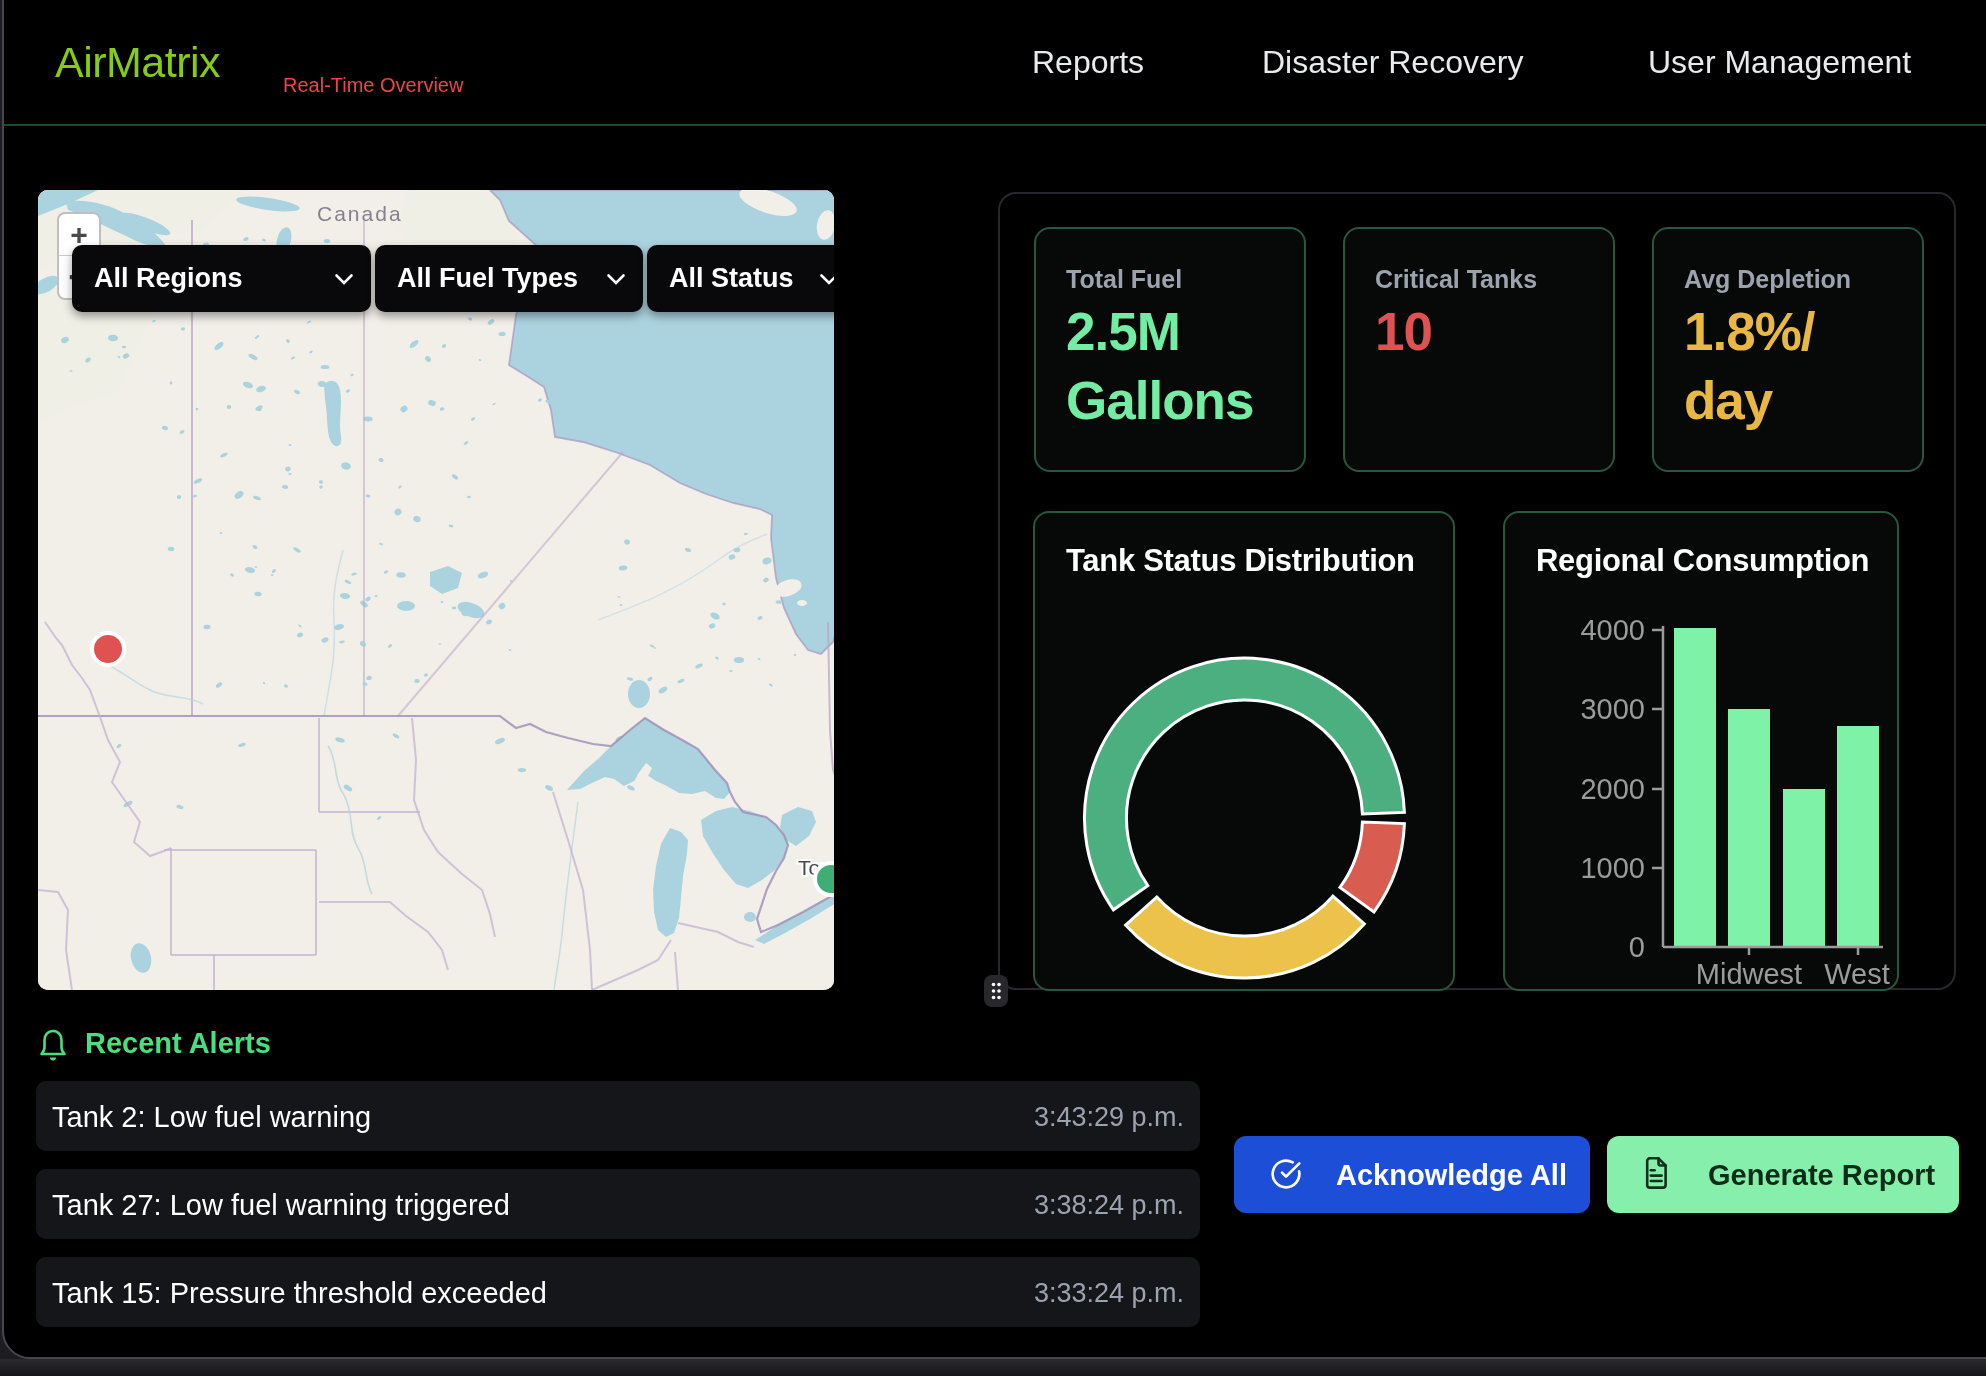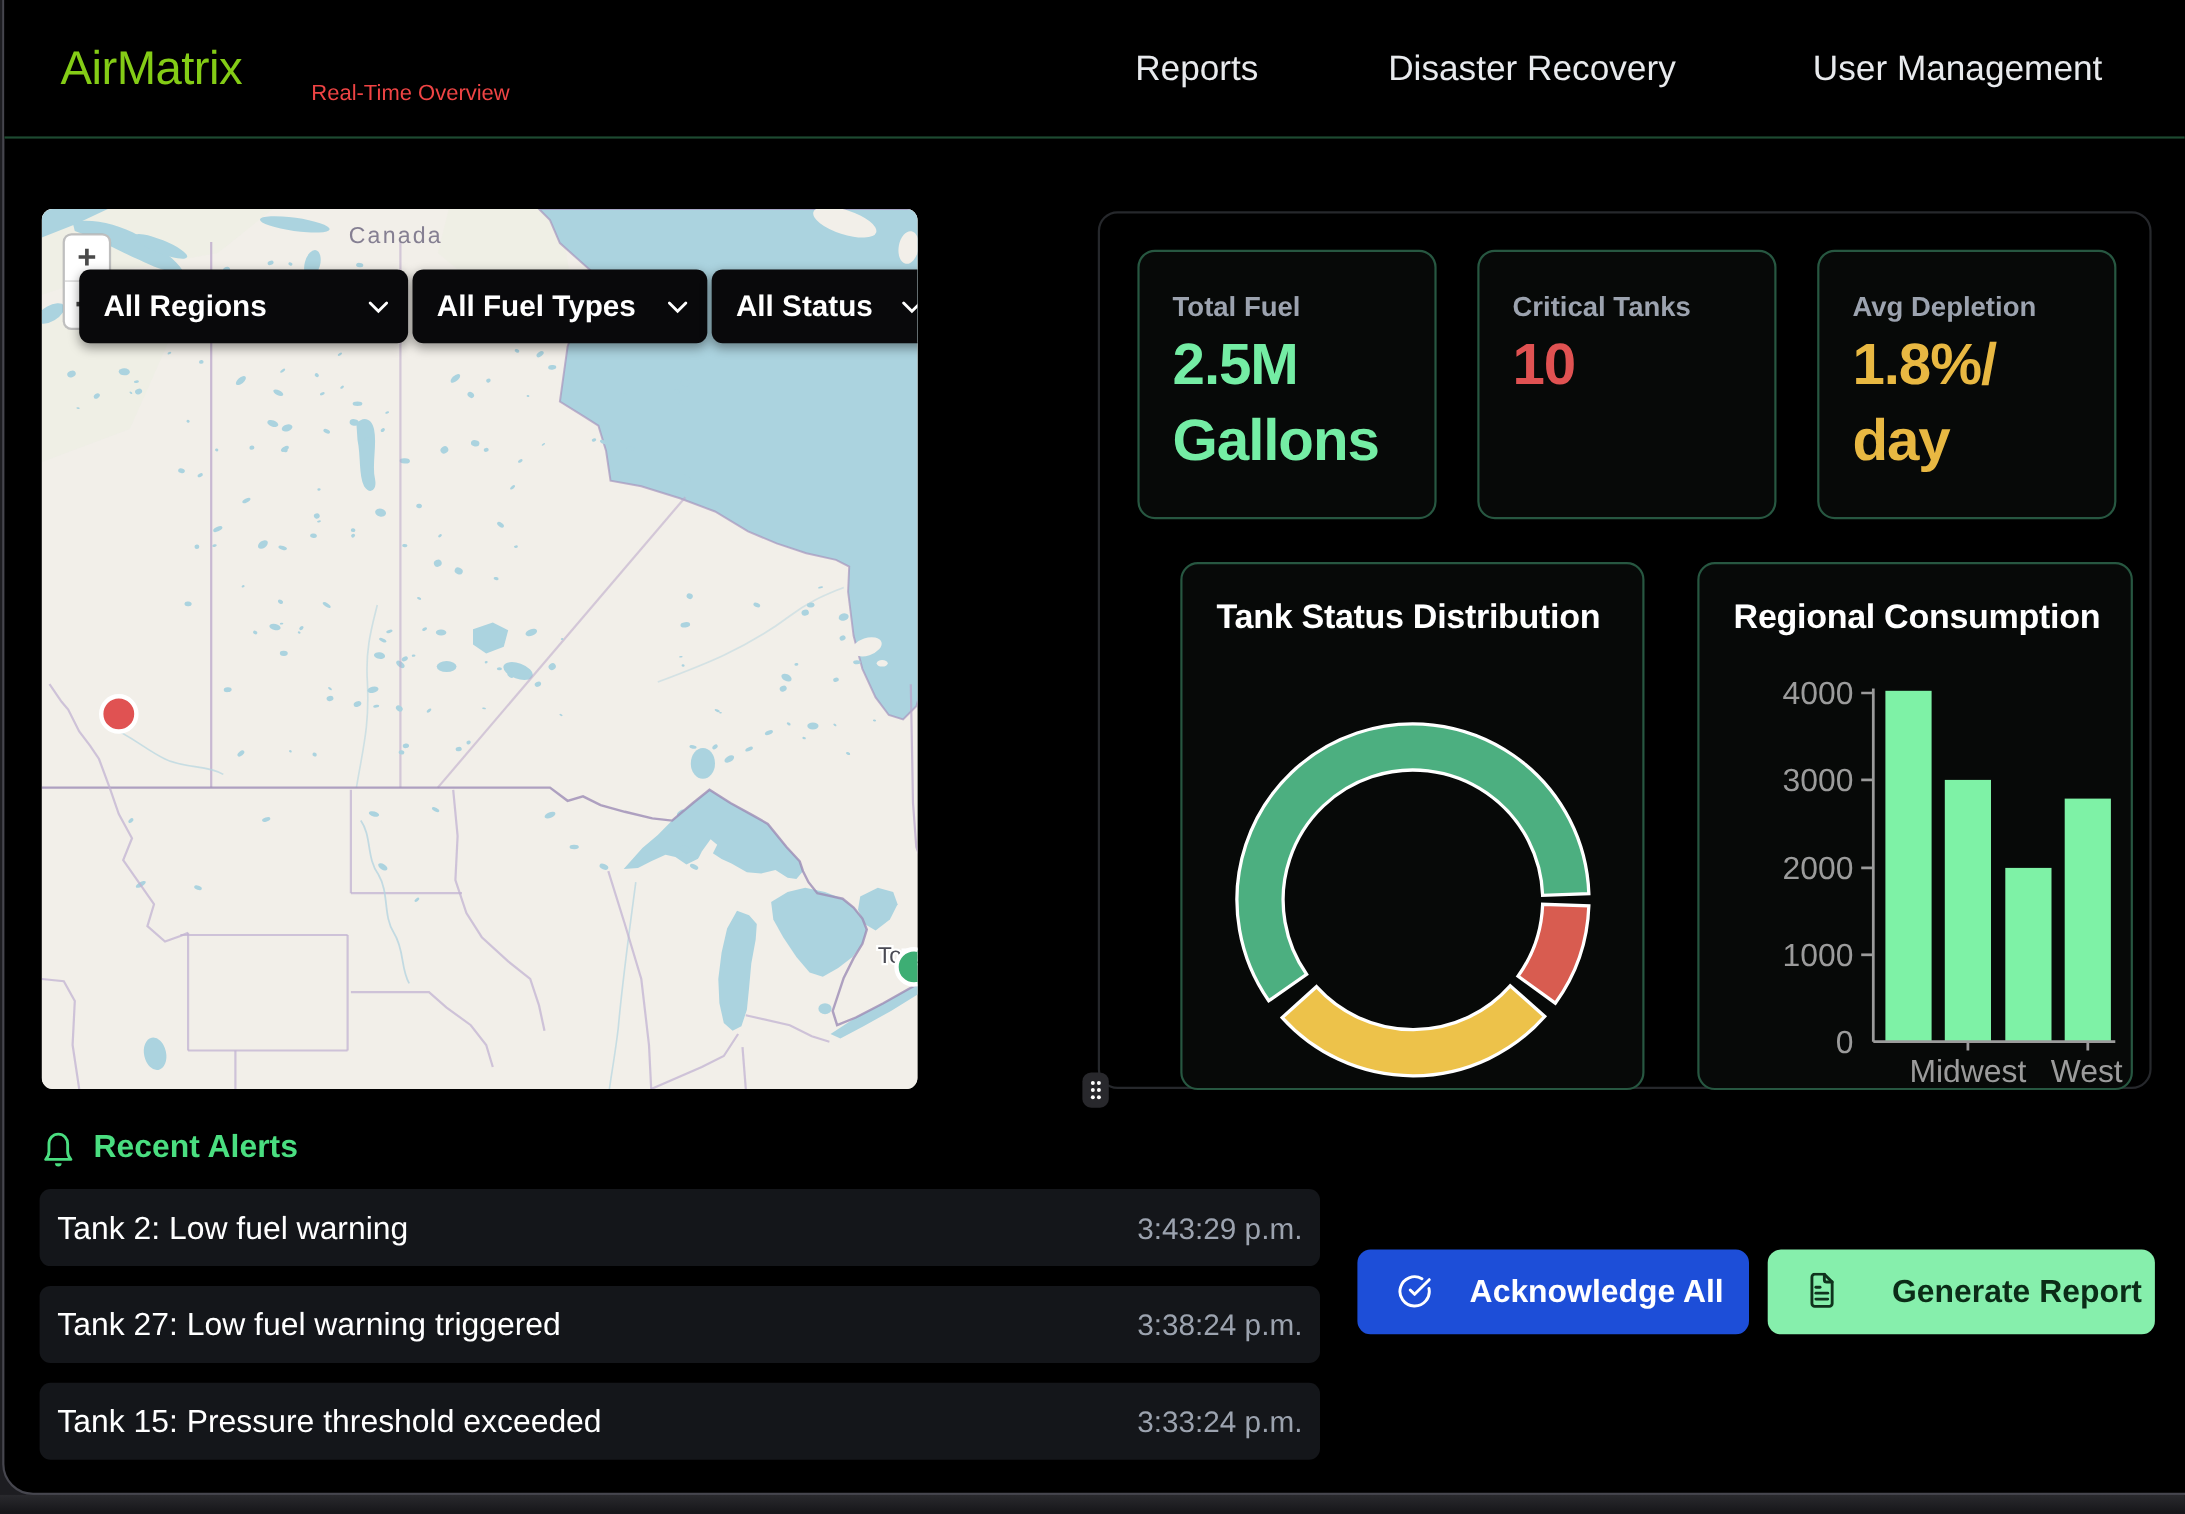--- a/index.html
+++ b/index.html
@@ -18,21 +18,21 @@
 .zoomctl .plus { position:absolute; left:0; top:0; width:40px; height:42px; color:#4a4a4a; font-size:30px; font-weight:bold; text-align:center; line-height:42px; border-bottom:1px solid #ccc; }
 .zoomctl .minus { position:absolute; left:0; top:44px; width:40px; height:42px; color:#404040; font-size:38px; font-weight:bold; text-align:center; line-height:38px; }
 .dd { position:absolute; top:55px; height:67px; background:#09090b; border-radius:10px; color:#fff; font-size:27px; font-weight:600; line-height:67px; box-shadow:0 4px 10px rgba(0,0,0,0.4); }
 .dd .txt { padding-left:22px; }
 .dd svg { position:absolute; right:17px; top:28px; }
 
 .rightwrap { position:absolute; left:998px; top:192px; width:958px; height:798px; border:2px solid #26282c; border-radius:18px; background:#000; }
 .statcard { position:absolute; top:33px; height:245px; width:272px; background:#070908; border:2px solid #275741; border-radius:16px; }
 .statcard .lbl { position:absolute; left:30px; top:36px; font-size:25px; font-weight:600; color:#9ca3af; }
 .statcard .val { position:absolute; left:30px; top:68px; font-size:53px; font-weight:bold; line-height:69px; letter-spacing:-1px; }
-.chartcard { position:absolute; top:317px; height:480px; background:#070908; border:2px solid #275741; border-radius:16px;margin-left:40px; }
+.chartcard { position:absolute; top:317px; height:480px; background:#070908; border:2px solid #275741; border-radius:16px; }
 .chartcard .ctitle { position:absolute; left:31px; top:30px; font-size:31px; font-weight:bold; color:#fff; letter-spacing:-0.3px; }
 
 .alerthead { position:absolute; left:85px; top:1027px; font-size:29px; font-weight:bold; color:#4ade80; }
 .arow { position:absolute; left:36px; width:1164px; height:70px; background:#14161a; border-radius:10px; color:#fff; font-size:29px; }
 .arow .at { position:absolute; left:16px; top:20px; }
 .arow .tm { position:absolute; right:16px; top:21px; font-size:27px; color:#9ca3af; }
 .btn { position:absolute; top:1136px; height:77px; border-radius:12px; font-size:29px; font-weight:bold; }
 </style>
 </head>
 <body>
@@ -482,21 +482,21 @@
   <span style="position:absolute; left:102px; top:23px;">Acknowledge All</span>
 </div>
 <div class="btn" style="left:1607px; width:352px; background:#86efac; color:#0b2c17;">
   <svg style="position:absolute; left:37px; top:21px;" width="25" height="32" viewBox="0 0 25 32" fill="none" stroke="#10321d" stroke-width="2.6" stroke-linecap="round" stroke-linejoin="round">
       <path d="M14.5 1.3 H5.8 a2.6 2.6 0 0 0 -2.6 2.6 V28 a2.6 2.6 0 0 0 2.6 2.6 H19 a2.6 2.6 0 0 0 2.6 -2.6 V8.5 Z"></path>
       <path d="M14.5 1.3 V6.3 a2.2 2.2 0 0 0 2.2 2.2 H21.6"></path>
       <path d="M6.8 13.2 H10.6"></path>
       <path d="M6.8 18.6 H17.6"></path>
       <path d="M6.8 24 H17.6"></path>
     </svg>
-  <span style="position:absolute; left:101px; top:23px;margin-left:12px;">Generate Report</span>
+  <span style="position:absolute; left:101px; top:23px;">Generate Report</span>
 </div>
 
 <div style="position:absolute; left:984px; top:975px; width:24px; height:32px; background:#28282c; border-radius:8px;">
   <svg width="24" height="32" viewBox="0 0 24 32">
       <g fill="#fff">
         <circle cx="9.5" cy="9.5" r="1.8"></circle>
         <circle cx="15" cy="9.5" r="1.8"></circle>
         <circle cx="9.5" cy="16" r="1.8"></circle>
         <circle cx="15" cy="16" r="1.8"></circle>
         <circle cx="9.5" cy="22.5" r="1.8"></circle>

